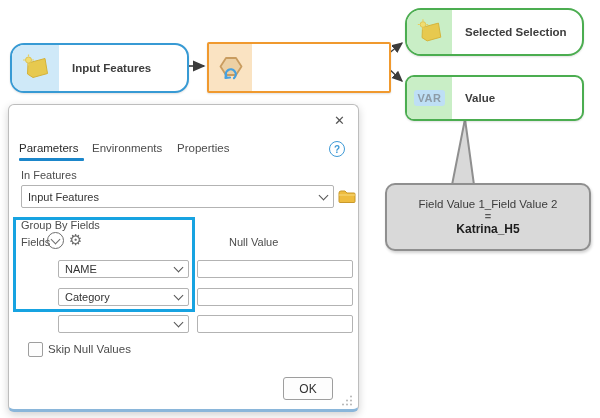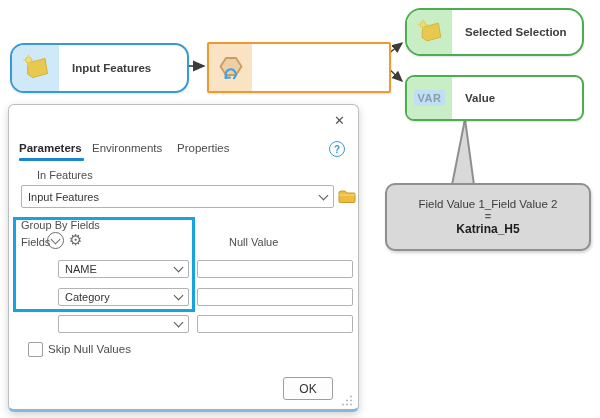--- a/index.html
+++ b/index.html
@@ -38,21 +38,21 @@
   #callout .c2{font-size:11px;color:#555;font-weight:700;line-height:1.1;}
   #callout .c3{font-size:12px;color:#1d1d1d;font-weight:700;}
 
   
   #dialog{left:8px;top:104px;width:349px;height:304px;background:#fff;z-index:3;
         border:1px solid #bdbdbd;border-bottom:3px solid #8ab6da;border-radius:6px;
         box-shadow:0 3px 8px rgba(0,0,0,.18);}
   #dlg-title{left:10px;top:7px;font-size:13.5px;color:#1b80c4;}
   #dlg-close{right:9px;top:6px;font-size:13px;color:#555;cursor:pointer;padding:2px 4px;}
   .tab{top:37px;font-size:11.5px;color:#4c4c4c;}
-  .tab.active{font-weight:700;color:#2b2b2b;}
+  .tab.active{font-weight:400;color:#2b2b2b;}
   #tab-underline{left:10px;top:53px;width:65px;height:3px;background:#1b86ca;border-radius:1px;}
   #help-icon{right:13px;top:36px;width:14px;height:14px;border:1.5px solid #3f9ad6;border-radius:50%;
         color:#3f9ad6;font-size:10px;font-weight:700;display:flex;align-items:center;justify-content:center;}
   .field-label{font-size:11px;color:#4c4c4c;}
   .combo{background:#fff;border:1px solid #b3b3b3;border-radius:2px;display:flex;align-items:center;
         font-size:11px;color:#333;padding:0 6px;box-sizing:border-box;}
   .combo .val{flex:1 1 auto;overflow:hidden;white-space:nowrap;}
   .chev{width:6px;height:6px;border-right:1.4px solid #555;border-bottom:1.4px solid #555;
         transform:rotate(45deg);margin-top:-3px;flex:0 0 auto;}
   .txtfield{background:#fff;border:1px solid #b3b3b3;border-radius:2px;box-sizing:border-box;
@@ -145,21 +145,21 @@
 
 <div class="abs" id="dialog">
   <div class="abs" id="dlg-close">✕</div>
 
   <div class="abs tab active" style="left:10px;">Parameters</div>
   <div class="abs tab" style="left:83px;">Environments</div>
   <div class="abs tab" style="left:168px;">Properties</div>
   <div class="abs" id="tab-underline"></div>
   <div class="abs" id="help-icon">?</div>
 
-  <div class="abs field-label" style="left:28px;top:64px;">In Features</div>
+  <div class="abs field-label" style="left:12px;top:64px;">In Features</div>
   <div class="abs combo" style="left:12px;top:80px;width:313px;height:23px;">
     <span class="val">Input Features</span>
     <span class="chev"></span>
   </div>
   <div class="abs" style="left:329px;top:84px;">
     <svg width="18" height="15" viewBox="0 0 18 15">
       <path d="M1 4 q0 -2 2 -2 h4 l2 2 h7 q1 0 1 1 v7.5 q0 1 -1 1 H2 q-1 0 -1 -1 Z" fill="#eebc3f" stroke="#c9992b" stroke-width="1"></path>
       <path d="M1 6 h16" stroke="#f7da7e" stroke-width="1"></path>
     </svg>
   </div>

